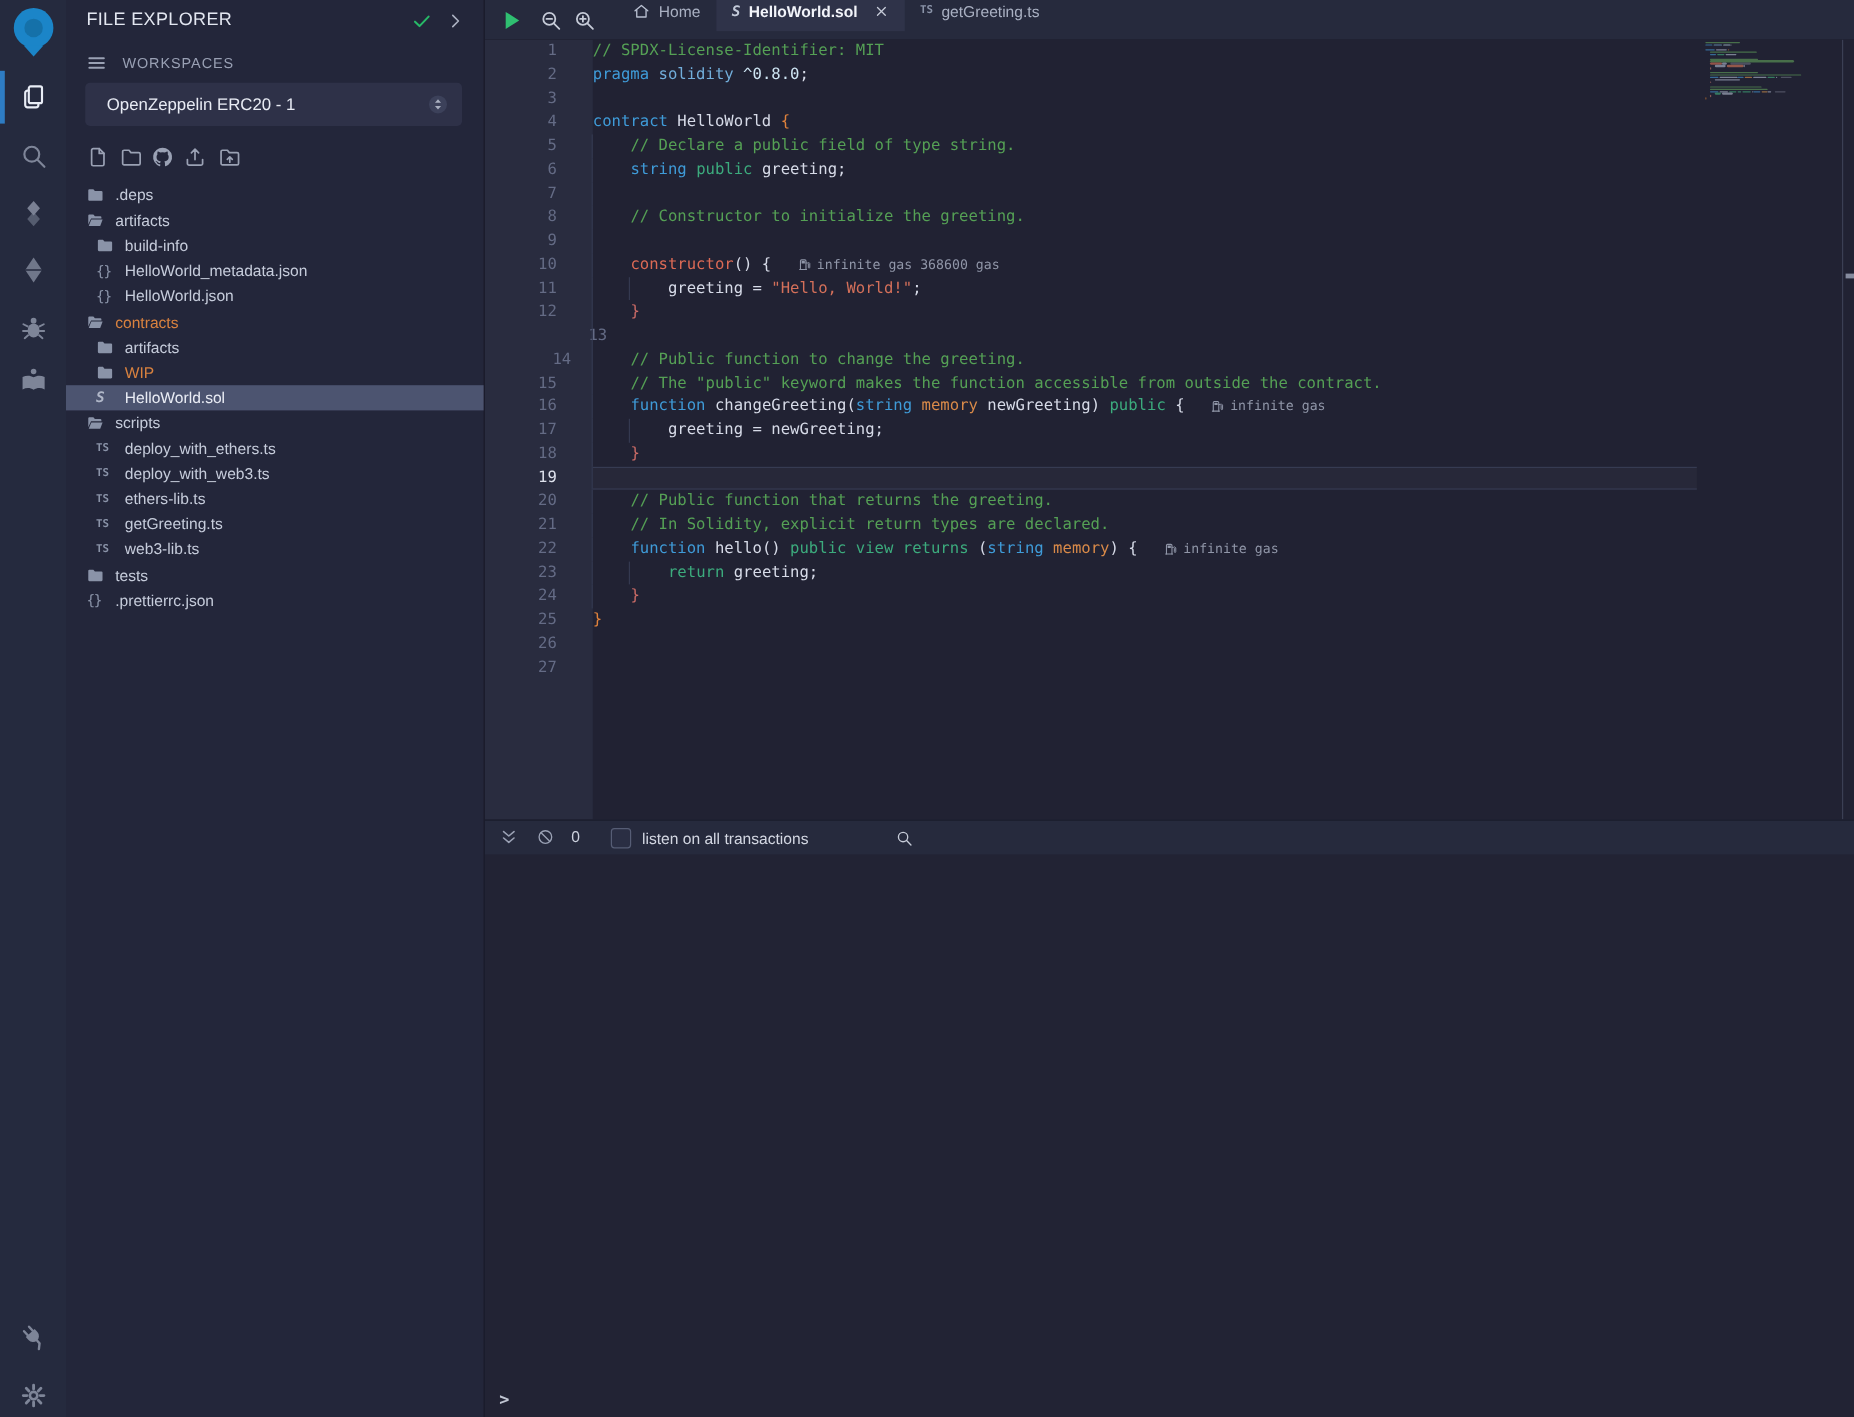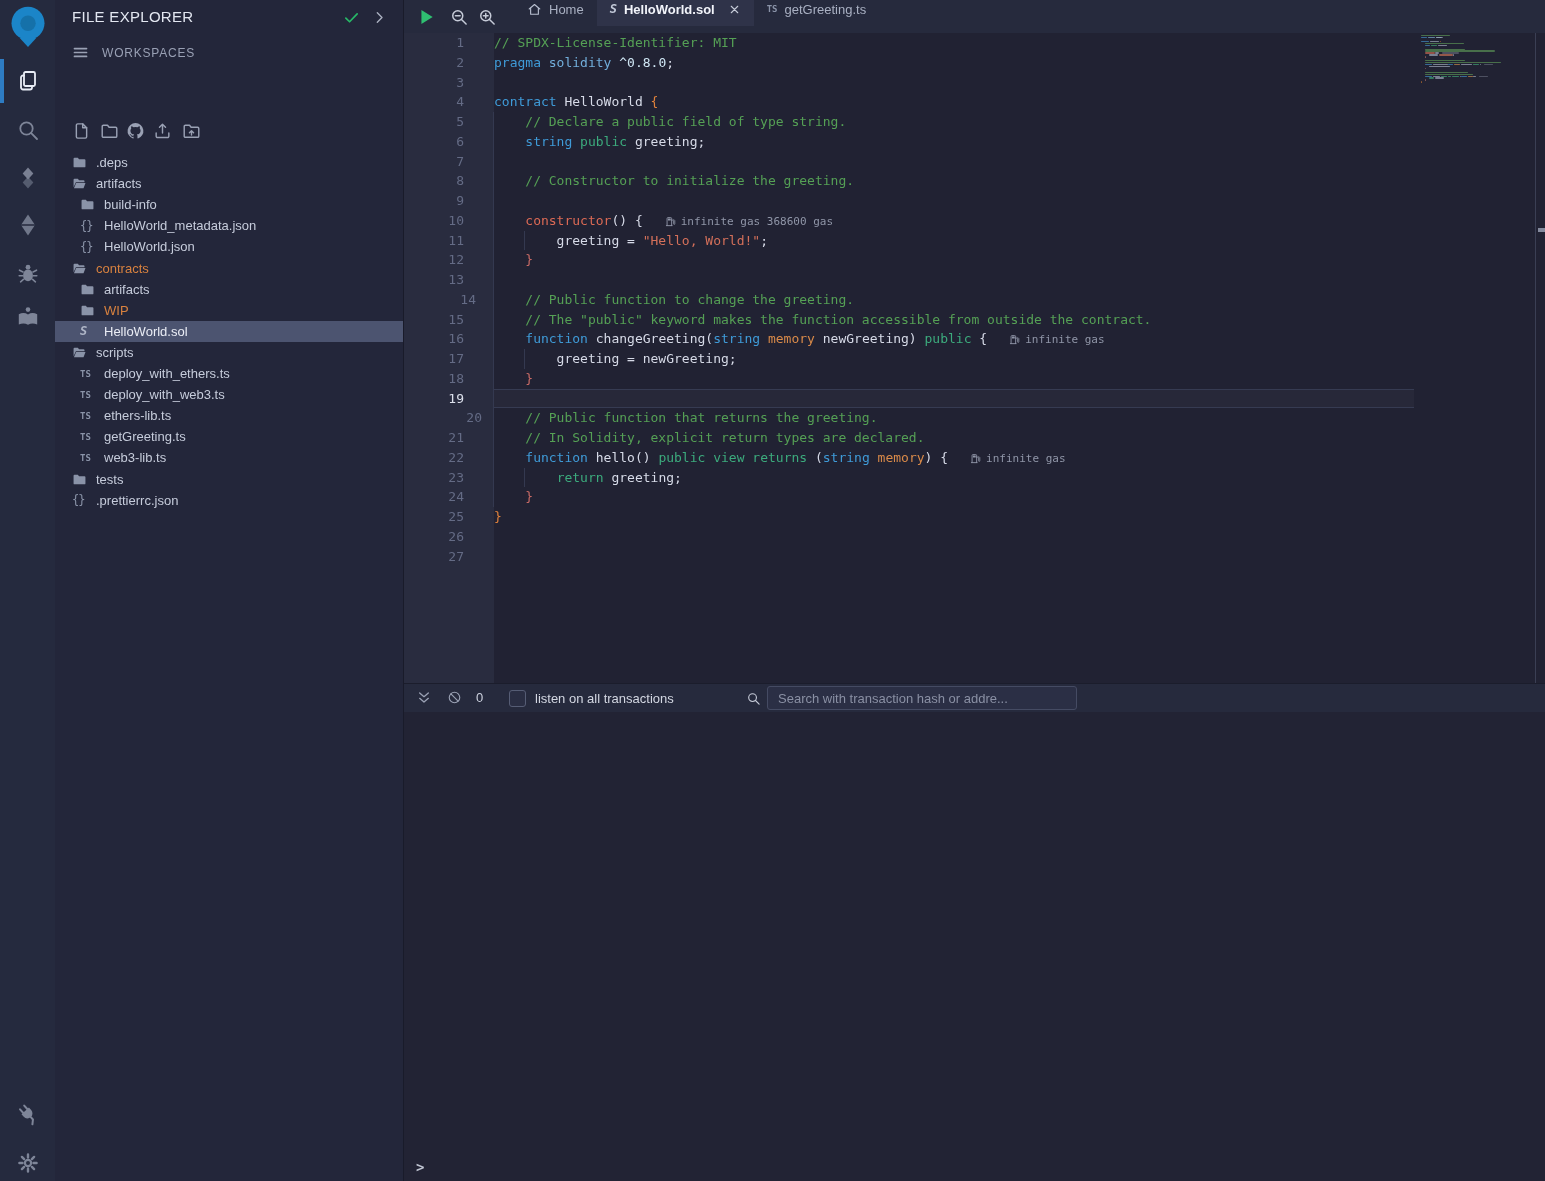--- a/index.html
+++ b/index.html
@@ -179,20 +179,30 @@
       <svg viewBox="0 0 24 24" fill="none" stroke="currentColor" stroke-width="1.8" stroke-linecap="round" stroke-linejoin="round">
         <path d="M8.5 4.5 16 12l-7.5 7.5" stroke-width="2.2"></path>
       </svg>
     </span>
   <span class="sb-burger ico" data-icon="burger">
       <svg viewBox="0 0 24 24" fill="none" stroke="currentColor" stroke-width="1.8" stroke-linecap="round" stroke-linejoin="round">
         <path d="M3.5 6.5h17M3.5 12h17M3.5 17.5h17" stroke-width="2.4"></path>
       </svg>
     </span>
   <div class="sb-workspaces">WORKSPACES</div>
+  <div id="workspace-select">
+    <span class="ws-label">OpenZeppelin ERC20 - 1</span>
+    <span class="ws-caret ico" data-icon="updown">
+        <svg viewBox="0 0 24 24" fill="none" stroke="currentColor" stroke-width="1.8" stroke-linecap="round" stroke-linejoin="round">
+          <circle cx="12" cy="12" r="10" fill="#3c415a" stroke="none"></circle>
+          <path d="M12 6.2l3.4 4H8.6Z" fill="#aab0c0" stroke="none"></path>
+          <path d="M12 17.8l3.4-4H8.6Z" fill="#aab0c0" stroke="none"></path>
+        </svg>
+      </span>
+  </div>
   <div id="sb-toolbar">
       <span class="sb-tool ico" data-icon="new-file" style="left: 17px;">
         <svg viewBox="0 0 24 24" fill="none" stroke="currentColor" stroke-width="1.8" stroke-linecap="round" stroke-linejoin="round">
           <path d="M13.5 3H7.2a1.7 1.7 0 0 0-1.7 1.7v14.6A1.7 1.7 0 0 0 7.2 21h9.6a1.7 1.7 0 0 0 1.7-1.7V8Z"></path>
           <path d="M13.5 3v5h5"></path>
         </svg>
       </span>
       <span class="sb-tool ico" data-icon="new-folder" style="left: 45px;">
         <svg viewBox="0 0 24 24" fill="none" stroke="currentColor" stroke-width="1.8" stroke-linecap="round" stroke-linejoin="round">
           <path d="M2.8 6.2a1.5 1.5 0 0 1 1.5-1.5h5.2l2 2.5h8.2a1.5 1.5 0 0 1 1.5 1.5v9.8a1.5 1.5 0 0 1-1.5 1.5H4.3a1.5 1.5 0 0 1-1.5-1.5Z"></path>
@@ -375,28 +385,28 @@
         <div class="ln" style="top: 39.5px;">3</div>
         <div class="ln" style="top: 59.25px;">4</div>
         <div class="ln" style="top: 79px;">5</div>
         <div class="ln" style="top: 98.75px;">6</div>
         <div class="ln" style="top: 118.5px;">7</div>
         <div class="ln" style="top: 138.25px;">8</div>
         <div class="ln" style="top: 158px;">9</div>
         <div class="ln" style="top: 177.75px;">10</div>
         <div class="ln" style="top: 197.5px;">11</div>
         <div class="ln" style="top: 217.25px;">12</div>
-        <div class="ln" style="top: 237px;">13</div>
+        <div class="ln" style="top: 237px; padding-left: 42px;">13</div>
         <div class="ln" style="top: 256.75px; padding-left: 12px;">14</div>
         <div class="ln" style="top: 276.5px;">15</div>
         <div class="ln" style="top: 296.25px;">16</div>
         <div class="ln" style="top: 316px;">17</div>
         <div class="ln" style="top: 335.75px;">18</div>
         <div class="ln cur" style="top: 355.5px;">19</div>
-        <div class="ln" style="top: 375.25px; margin-left: 18px;">20</div>
+        <div class="ln" style="top: 375.25px;">20</div>
         <div class="ln" style="top: 395px;">21</div>
         <div class="ln" style="top: 414.75px;">22</div>
         <div class="ln" style="top: 434.5px;">23</div>
         <div class="ln" style="top: 454.25px;">24</div>
         <div class="ln" style="top: 474px;">25</div>
         <div class="ln" style="top: 493.75px;">26</div>
         <div class="ln" style="top: 513.5px;">27</div>
       </div>
     <div id="cur-line" style="top: 355.5px;"></div>
     <div id="code-lines">
@@ -513,19 +523,18 @@
       </span>
     <span id="tm-count">0</span>
     <span id="tm-check"></span>
     <span id="tm-label">listen on all transactions</span>
     <span id="tm-search-ico" class="ico" data-icon="search">
         <svg viewBox="0 0 24 24" fill="none" stroke="currentColor" stroke-width="1.8" stroke-linecap="round" stroke-linejoin="round">
           <circle cx="10.5" cy="10.5" r="6.2"></circle>
           <path d="M15.2 15.2 21 21"></path>
         </svg>
       </span>
-    <input id="tm-input" type="text" placeholder="Search with transaction hash or addre..." style="">
   </div>
 
   <div id="terminal">
     <div id="prompt">&gt;</div>
   </div>
 </div>
 
 </body></html>

